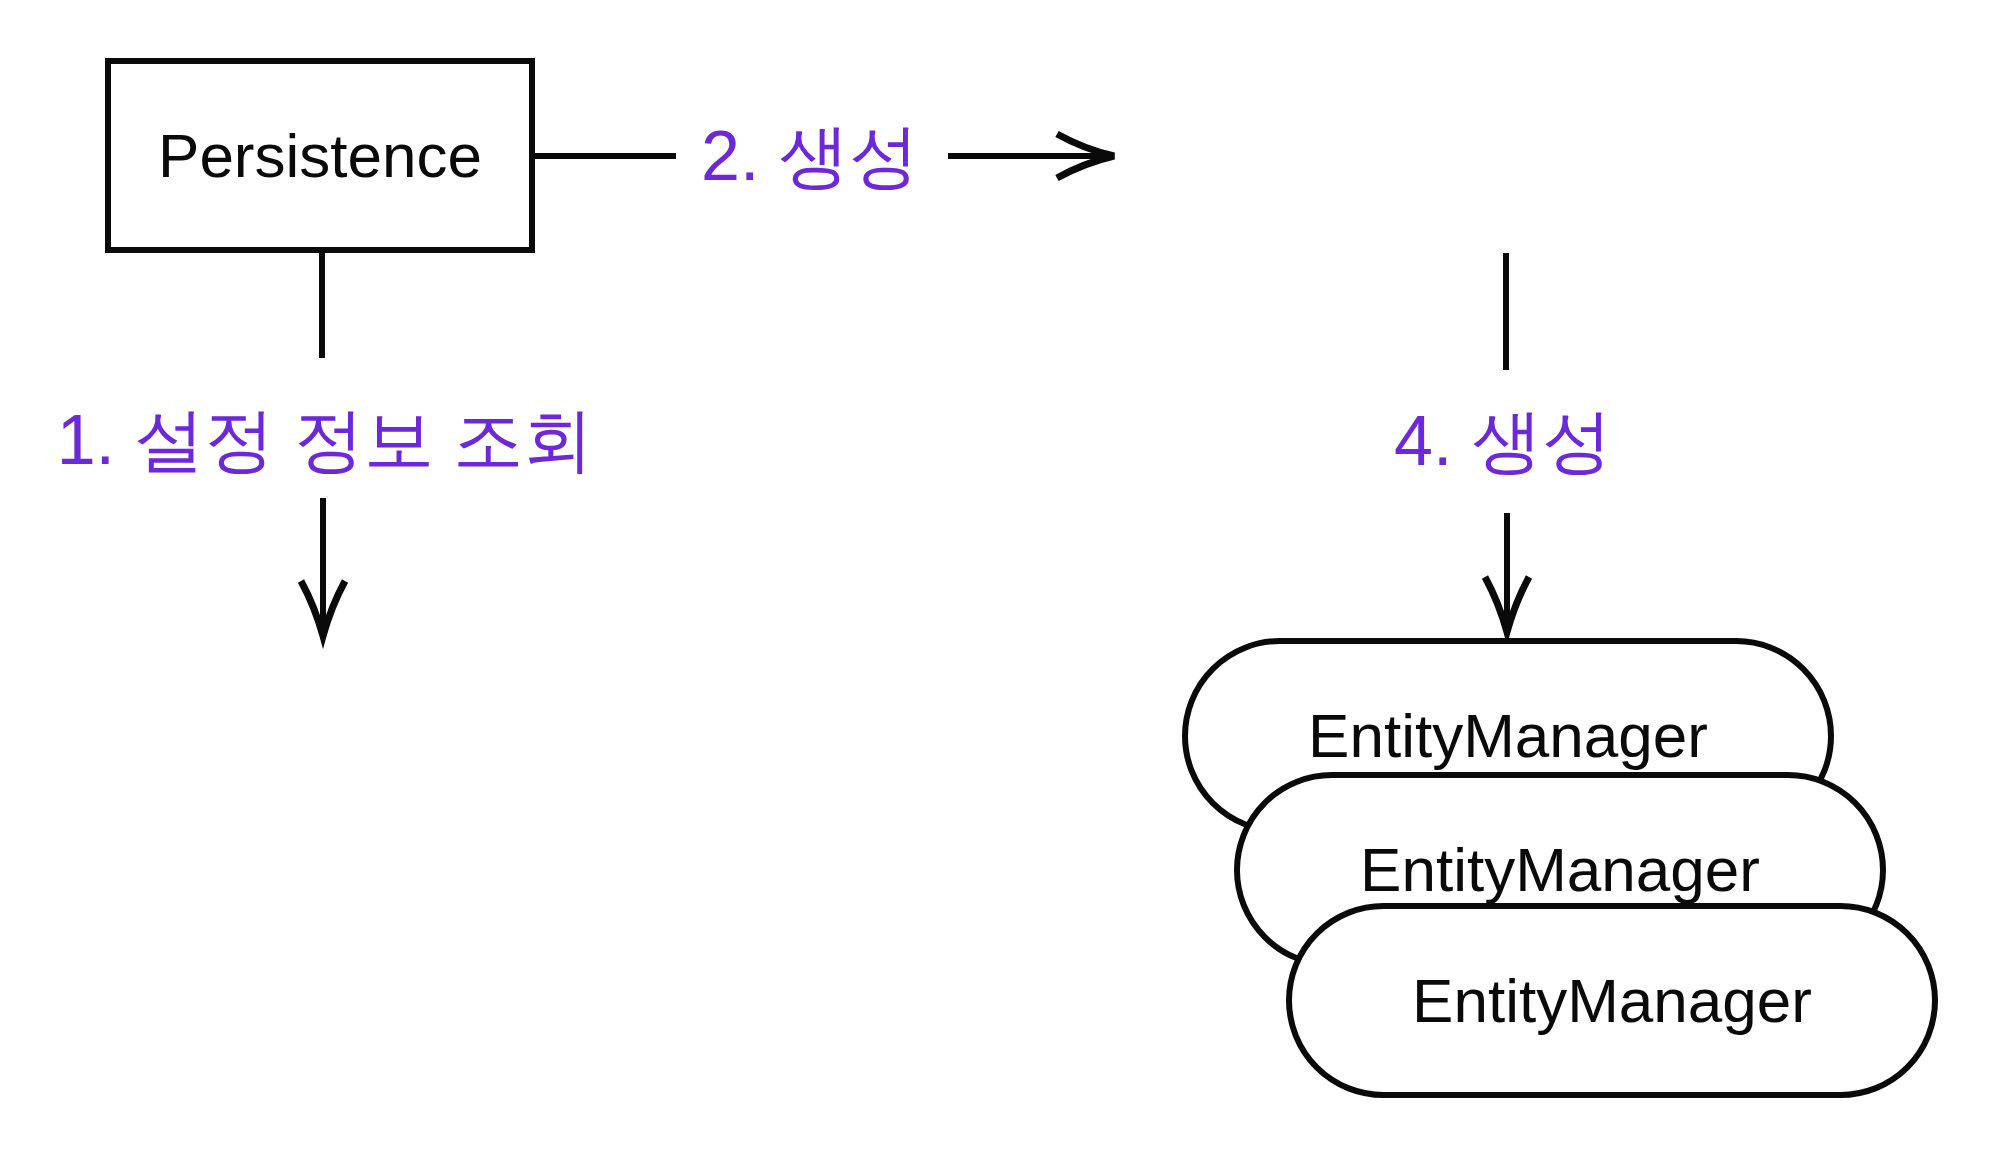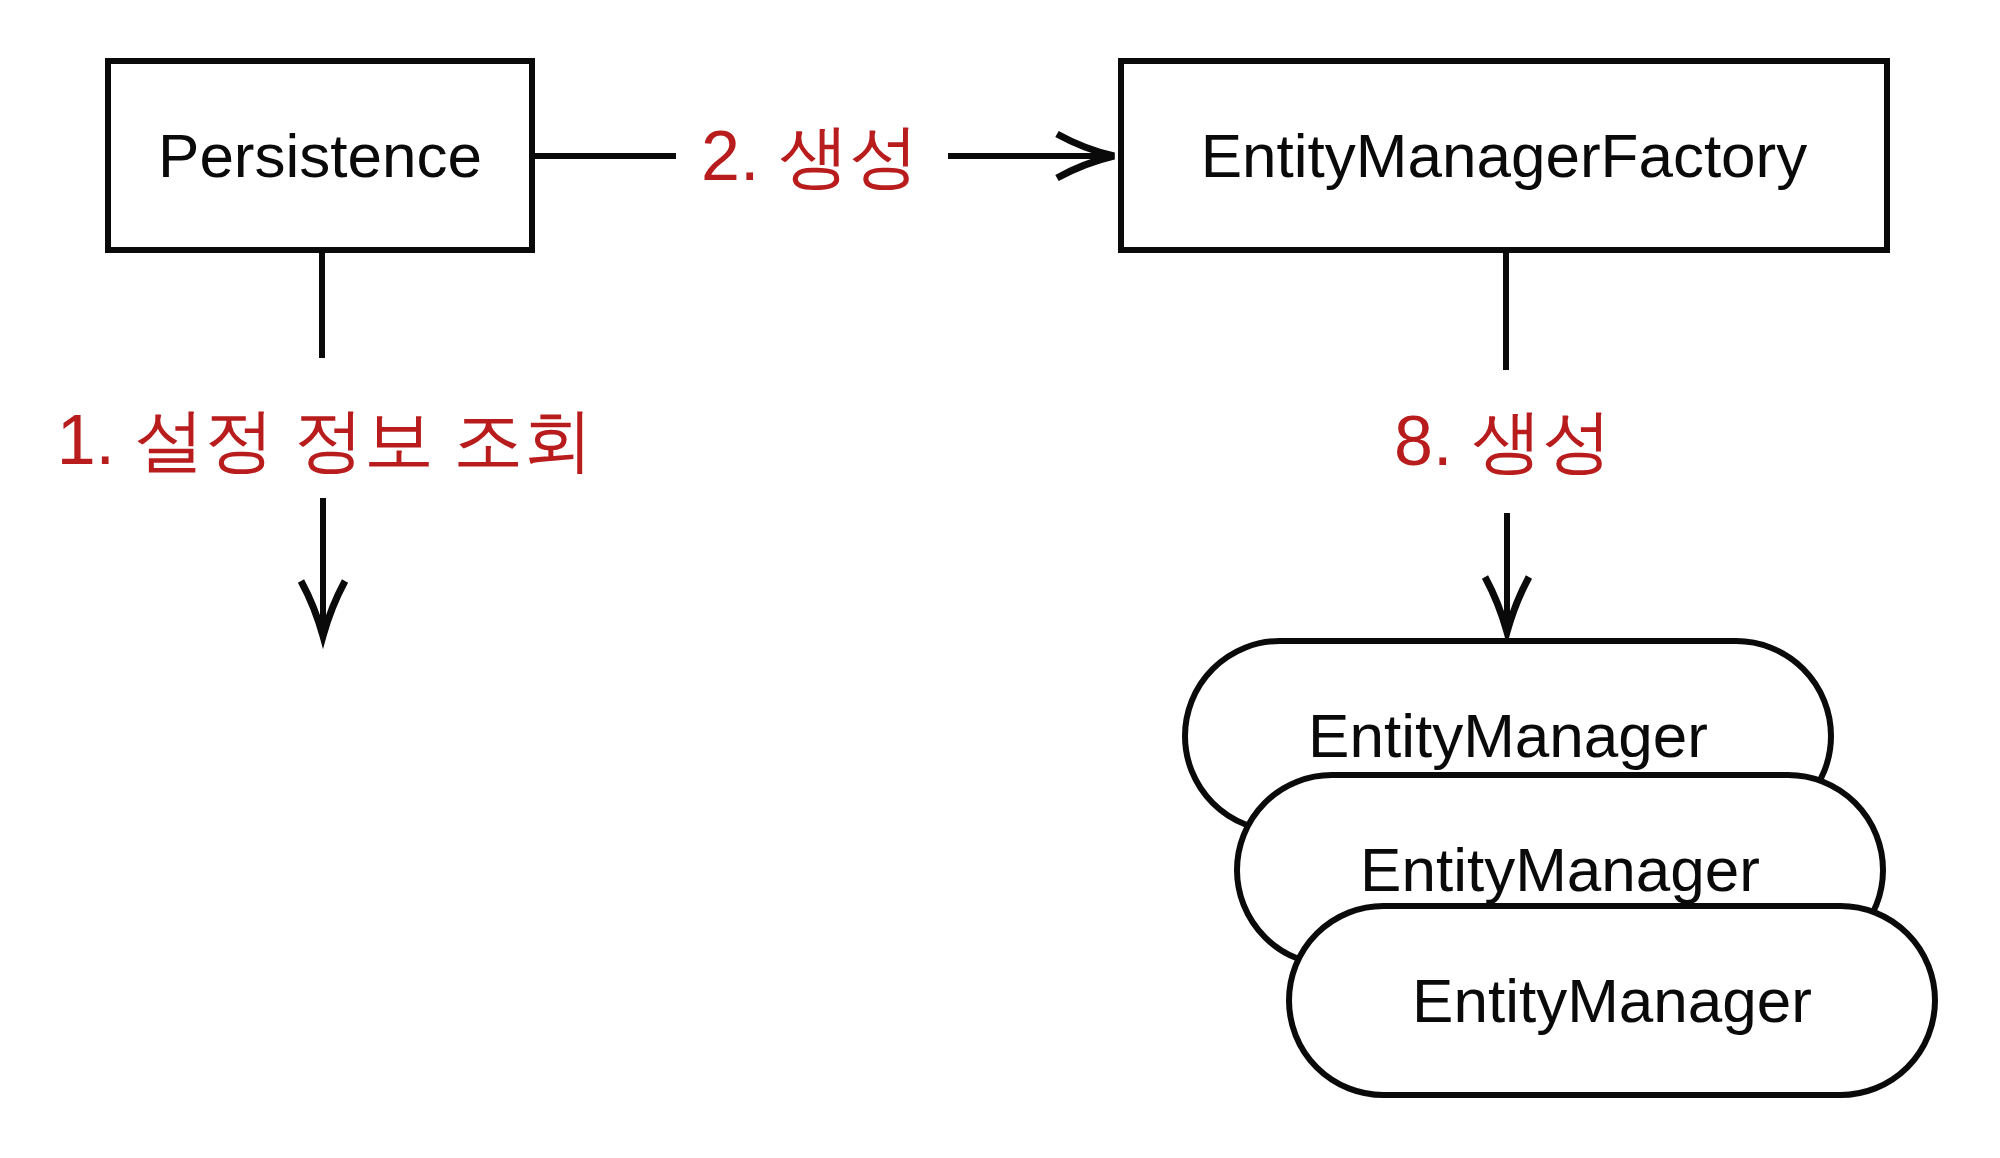--- a/index.html
+++ b/index.html
@@ -46,21 +46,21 @@
   #em-pill-3 { left: 1286px; top: 903px; width: 652px; height: 195px; z-index: 3; }
 
   .edge-label {
     position: absolute;
     display: flex;
     align-items: center;
     justify-content: center;
     font-size: 70px;
     white-space: nowrap;
     z-index: 2;
-    color: #b91c1c;
+    color: #6d28d9;
   }
   #label-step1 { left: 25px;   top: 391px; width: 600px; height: 100px; }
   #label-step2 { left: 650px;  top: 107px; width: 320px; height: 100px; }
   #label-step3 { left: 1353px; top: 392px; width: 300px; height: 100px; }
 </style>
 </head>
 <body>
 
 <div id="canvas">
 
@@ -82,32 +82,29 @@
       <line x1="1506" y1="253" x2="1506" y2="370"></line>
       <line x1="1507" y1="513" x2="1507" y2="630"></line>
       <path d="M1485 577 Q1499 603 1507 632 Q1515 603 1529 577" stroke-width="7"></path>
     </g>
   </svg>
 
   <div id="persistence-box" class="node rect-node">
     <span>Persistence</span>
   </div>
 
-  <div id="emf-box" class="node rect-node">
-    <span>EntityManagerFactory</span>
-  </div>
 
 
   <div id="em-pill-1" class="node pill-node">
     <span>EntityManager</span>
   </div>
   <div id="em-pill-2" class="node pill-node">
     <span>EntityManager</span>
   </div>
   <div id="em-pill-3" class="node pill-node">
     <span>EntityManager</span>
   </div>
 
   <div id="label-step1" class="edge-label">1. 설정 정보 조회</div>
   <div id="label-step2" class="edge-label">2. 생성</div>
-  <div id="label-step3" class="edge-label">8. 생성</div>
+  <div id="label-step3" class="edge-label">4. 생성</div>
 
 </div>
 
 </body></html>

